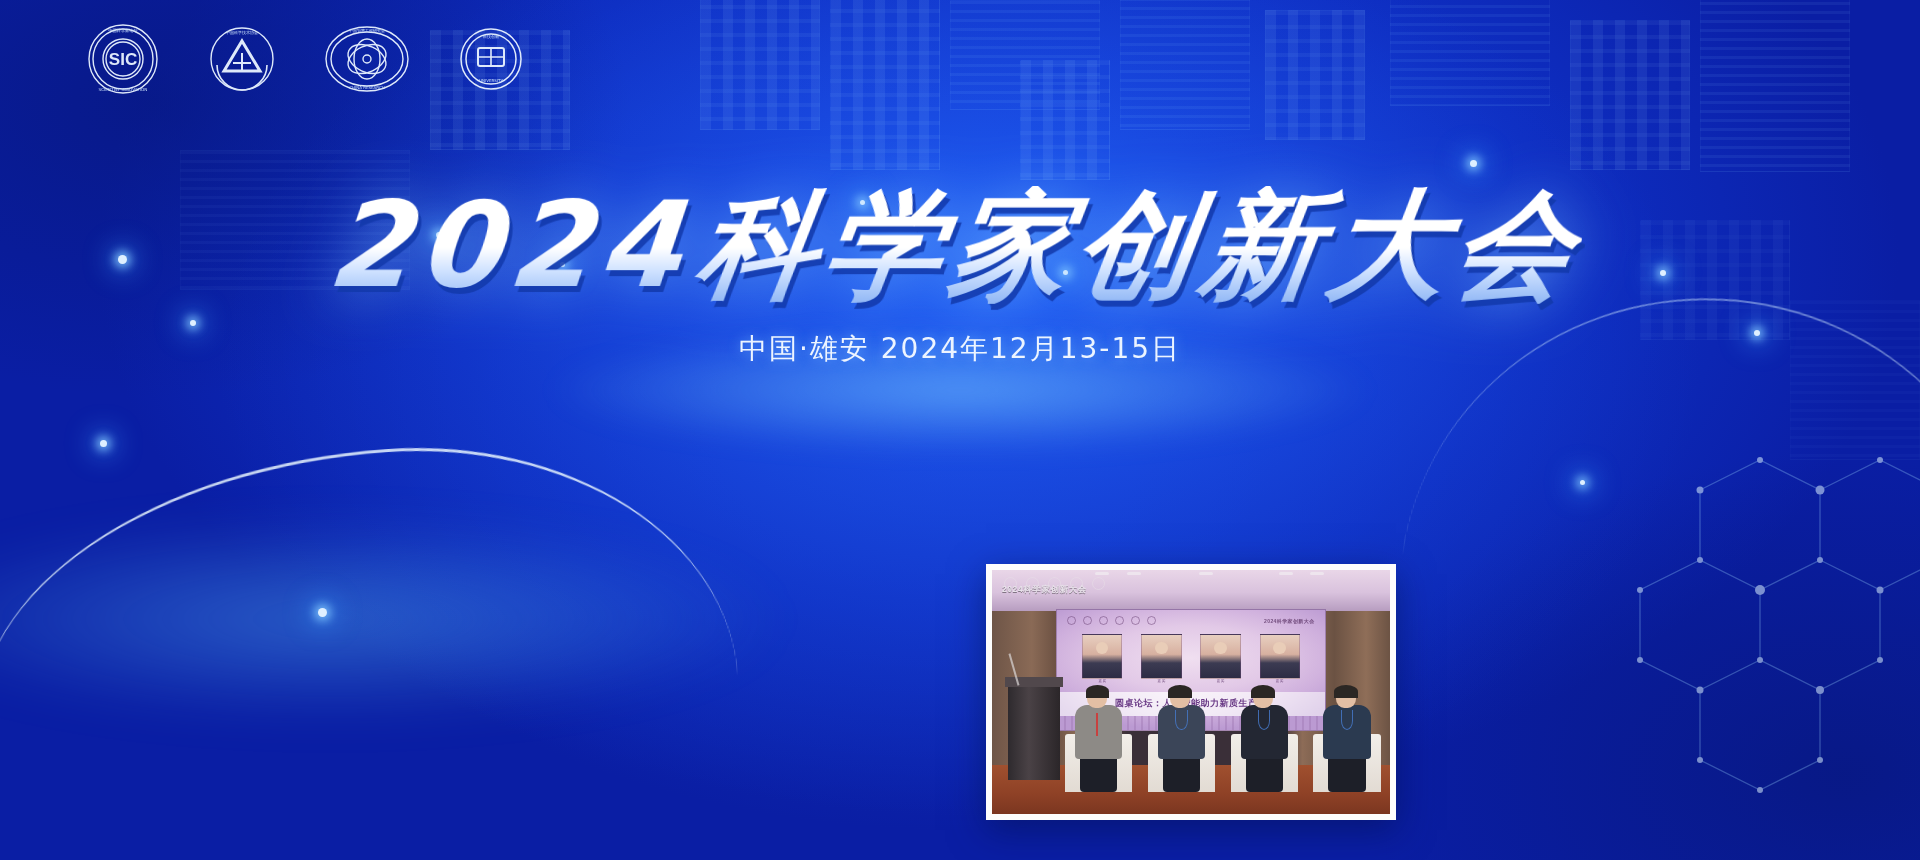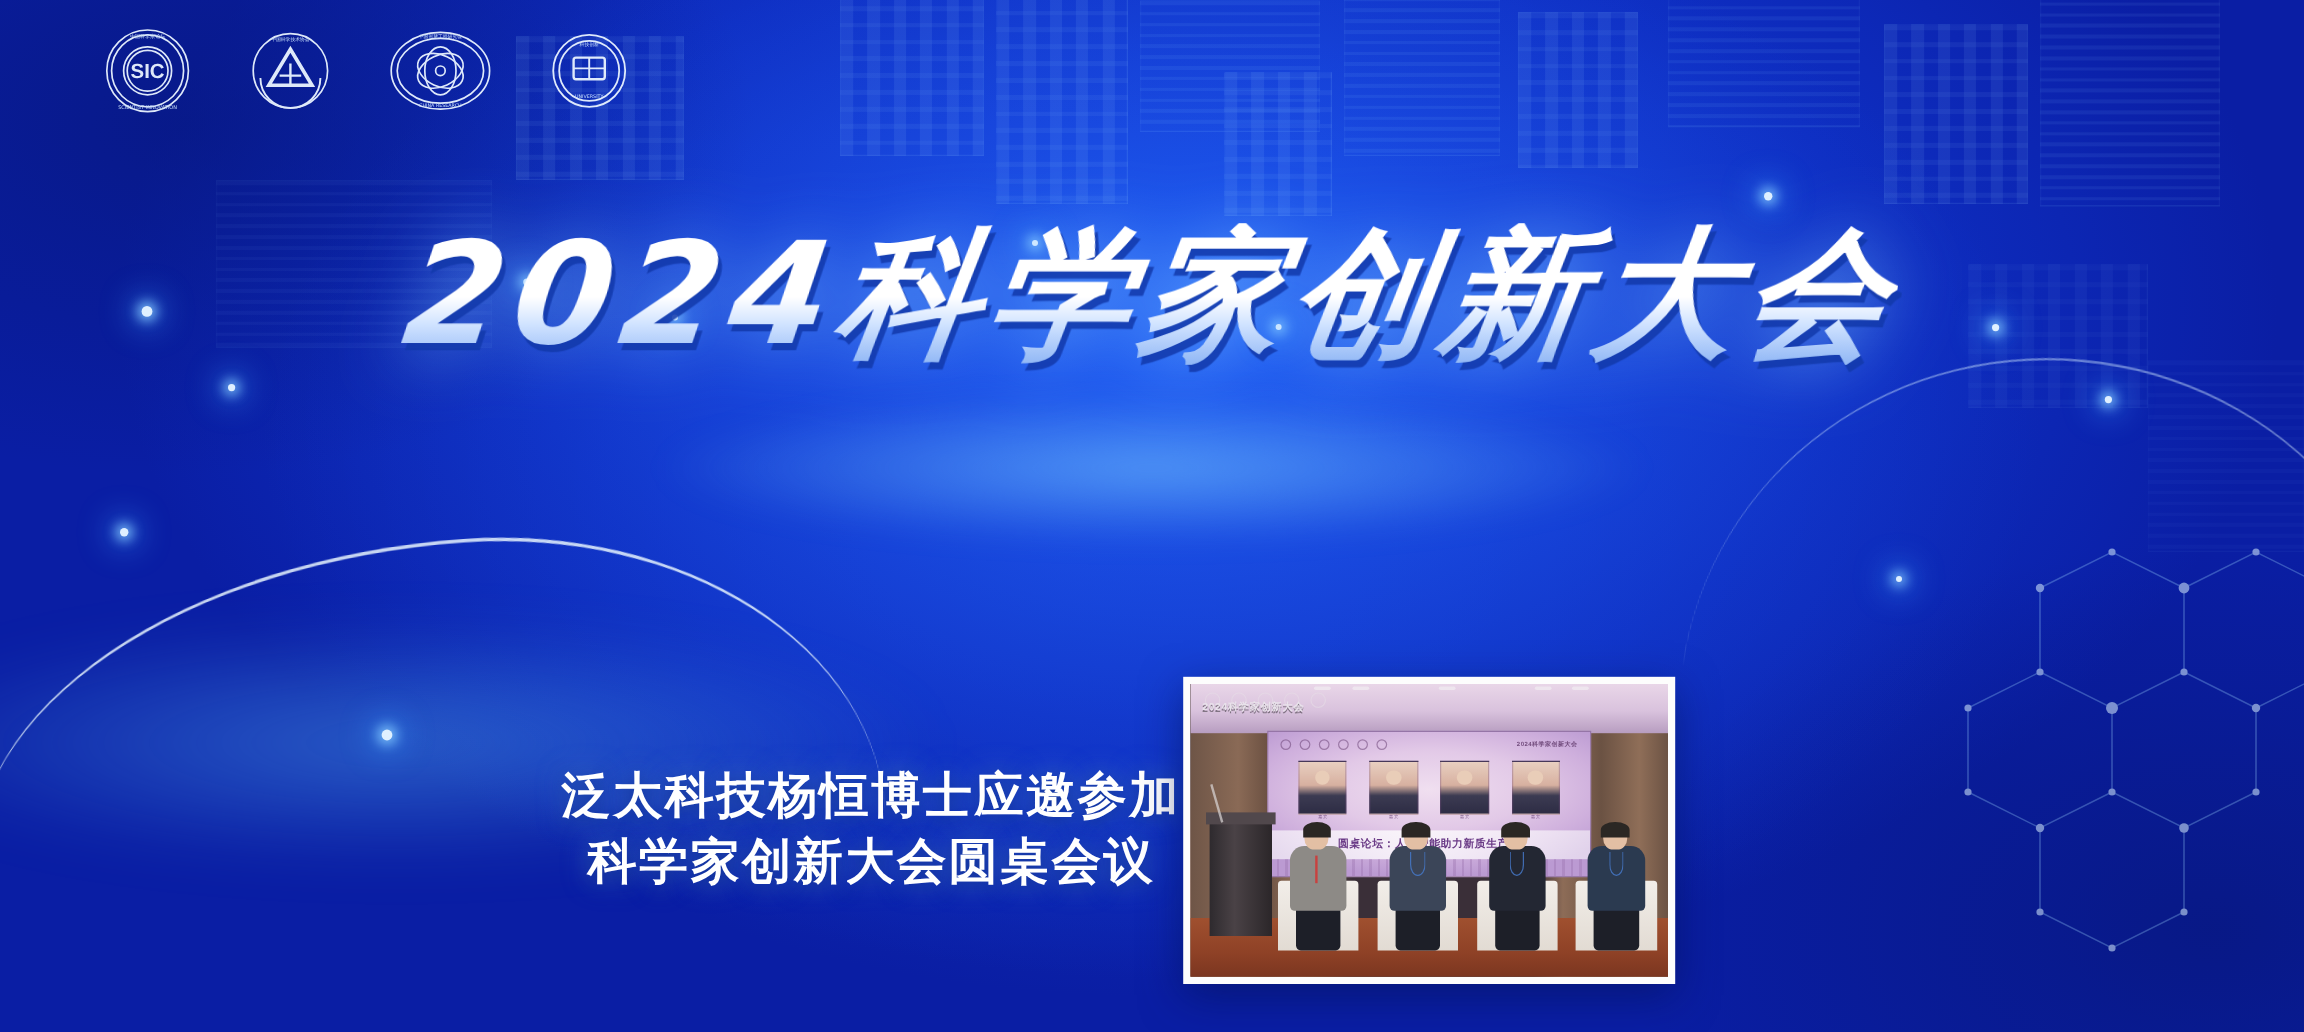--- a/index.html
+++ b/index.html
@@ -407,26 +407,23 @@
           <text x="33" y="12" text-anchor="middle">科技创新</text>
           <text x="33" y="56" text-anchor="middle">UNIVERSITY</text>
         </g>
       </svg>
     </div>
 
   </div>
 
   <div class="title-wrap">
     <div class="main-title">2024科学家创新大会</div>
+    <div class="meta-line">中国·雄安  2024年12月13-15日</div>
   </div>
 
-  <div class="caption">
-    <div>泛太科技杨恒博士应邀参加</div>
-    <div>科学家创新大会圆桌会议</div>
-  </div>
 
   <div class="photo-frame">
     <div class="photo">
 
       <div class="stage-wall"></div>
       <div class="stage-top"></div>
 
       <div class="ceiling-lights">
         <div class="cl" style="left:26%;"></div>
         <div class="cl" style="left:34%;"></div>

